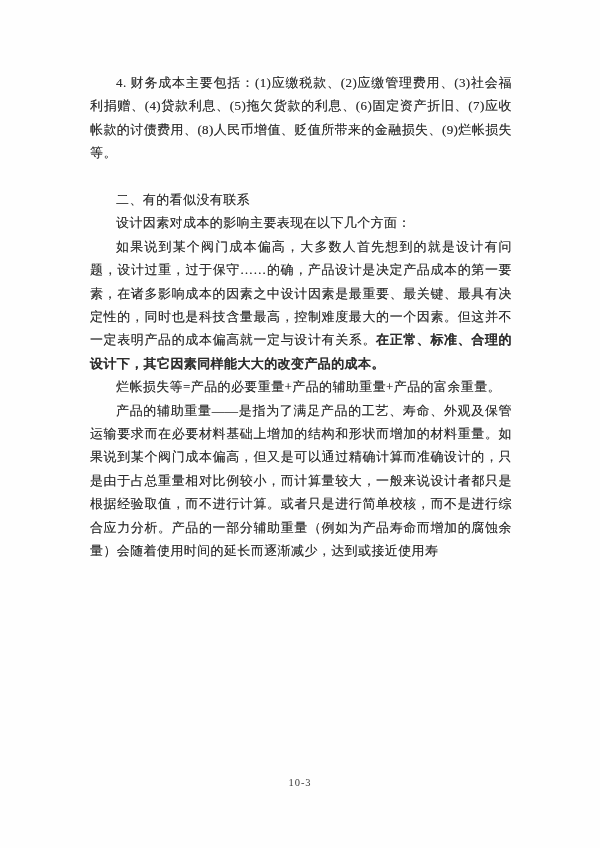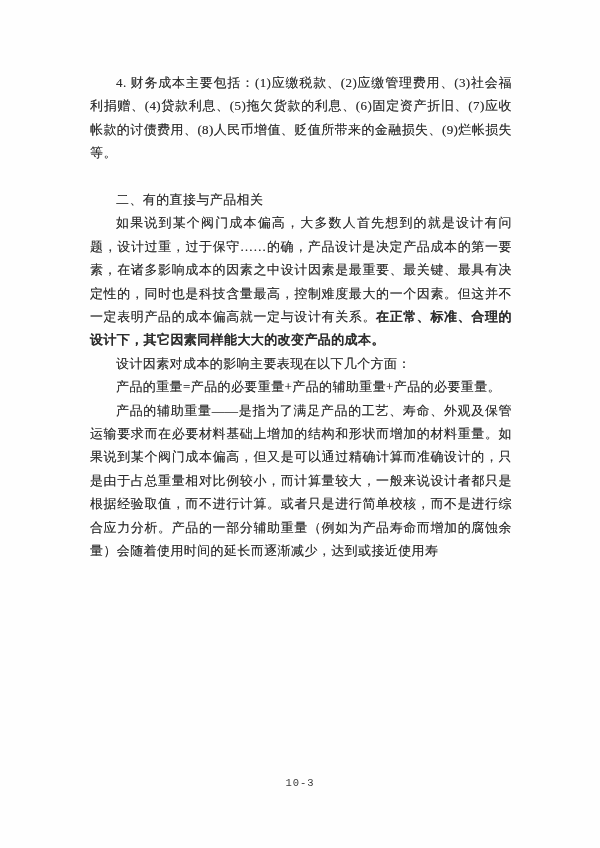--- a/index.html
+++ b/index.html
@@ -34,29 +34,28 @@
   .space-before { margin-top: 23.4px; }
   .footer {
     position: absolute;
     top: 777px;
     left: 0;
     width: 600px;
     text-align: center;
     font-size: 10.5px;
     letter-spacing: 1px;
     color: #3a3a3a;
-    font-family: Liberation Mono, monospace;
   }
 </style>
 </head>
 <body>
 
 <div class="page">
   <div class="content" id="doc-body">
       <p class="para"><span>4. 财务成本主要包括：(1)应缴税款、(2)应缴管理费用、(3)社会福利捐赠、(4)贷款利息、(5)拖欠货款的利息、(6)固定资产折旧、(7)应收帐款的讨债费用、(8)人民币增值、贬值所带来的金融损失、(9)烂帐损失等。</span></p>
-      <p class="para space-before"><span>二、有的直接与产品相关</span></p>
+      <p class="para space-before"><span>二、有的看似没有联系</span></p>
+      <p class="para"><span>设计因素对成本的影响主要表现在以下几个方面：</span></p>
       <p class="para"><span>如果说到某个阀门成本偏高，大多数人首先想到的就是设计有问题，设计过重，过于保守……的确，产品设计是决定产品成本的第一要素，在诸多影响成本的因素之中设计因素是最重要、最关键、最具有决定性的，同时也是科技含量最高，控制难度最大的一个因素。但这并不一定表明产品的成本偏高就一定与设计有关系。</span><b>在正常、标准、合理的设计下，其它因素同样能大大的改变产品的成本。</b></p>
-      <p class="para"><span>设计因素对成本的影响主要表现在以下几个方面：</span></p>
-      <p class="para"><span>产品的重量=产品的必要重量+产品的辅助重量+产品的必要重量。</span></p>
+      <p class="para"><span>烂帐损失等=产品的必要重量+产品的辅助重量+产品的富余重量。</span></p>
       <p class="para"><span>产品的辅助重量——是指为了满足产品的工艺、寿命、外观及保管运输要求而在必要材料基础上增加的结构和形状而增加的材料重量。如果说到某个阀门成本偏高，但又是可以通过精确计算而准确设计的，只是由于占总重量相对比例较小，而计算量较大，一般来说设计者都只是根据经验取值，而不进行计算。或者只是进行简单校核，而不是进行综合应力分析。产品的一部分辅助重量（例如为产品寿命而增加的腐蚀余量）会随着使用时间的延长而逐渐减少，达到或接近使用寿</span></p>
     </div>
   <div class="footer">10-3</div>
 </div>
 
 </body></html>

